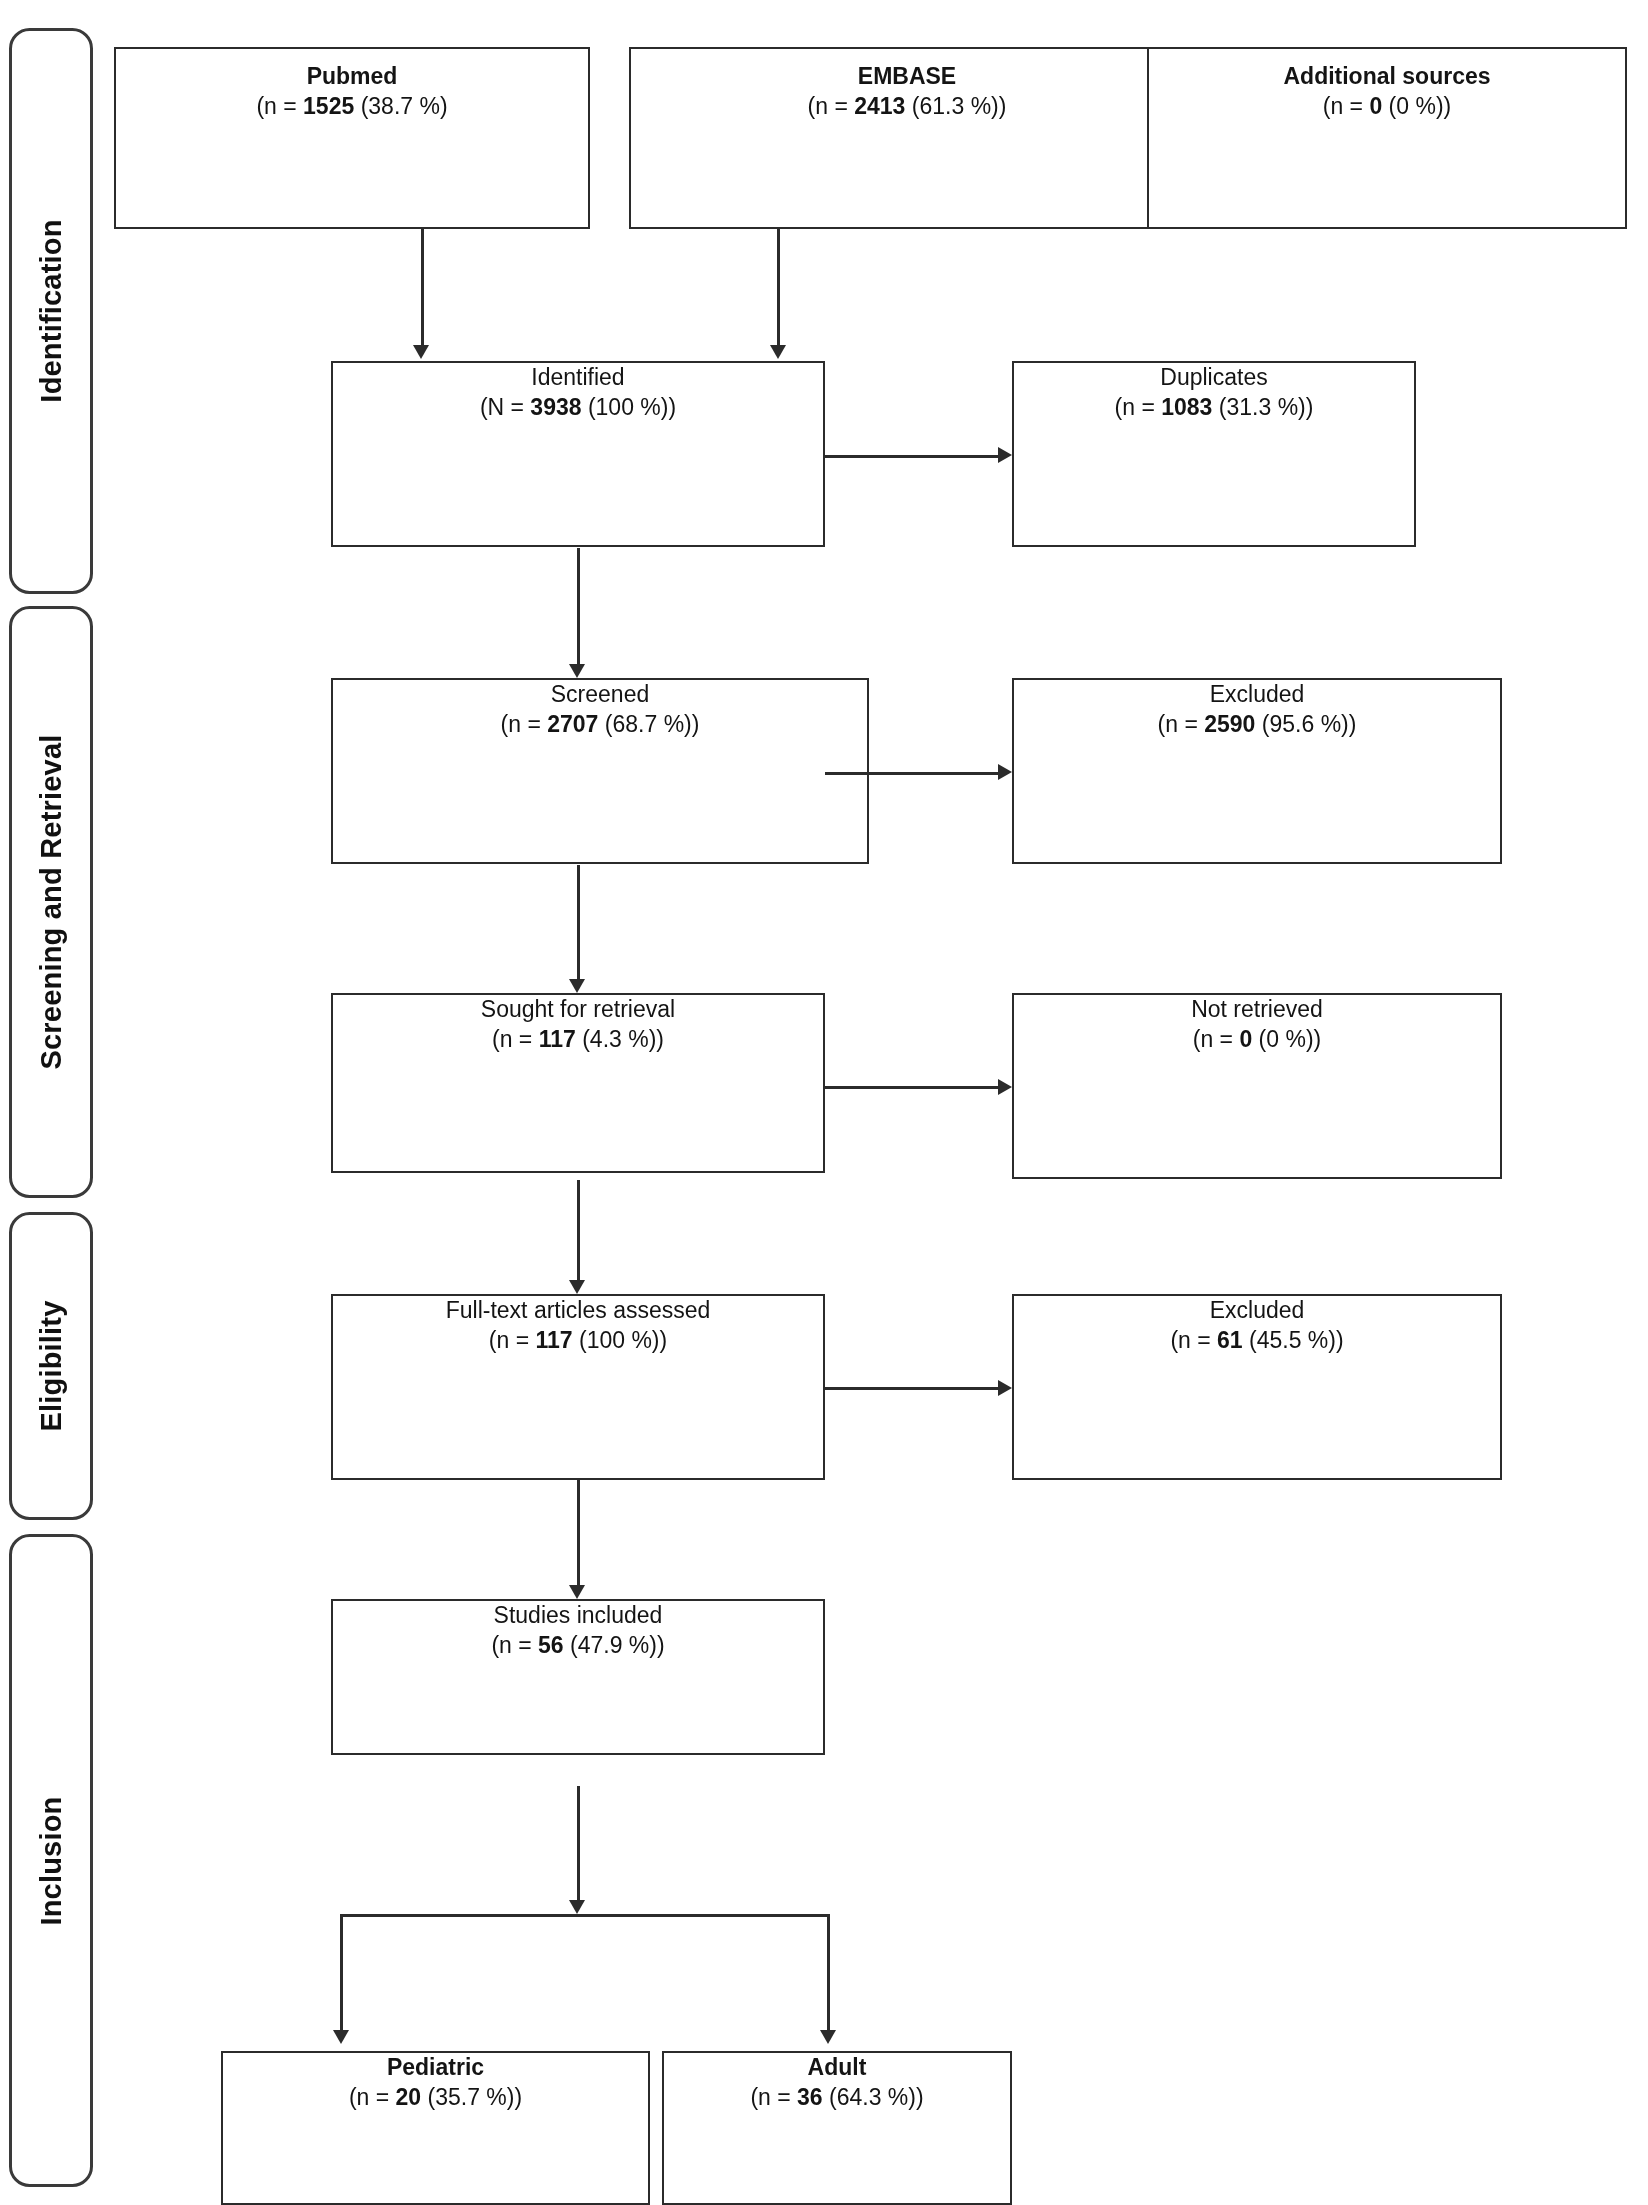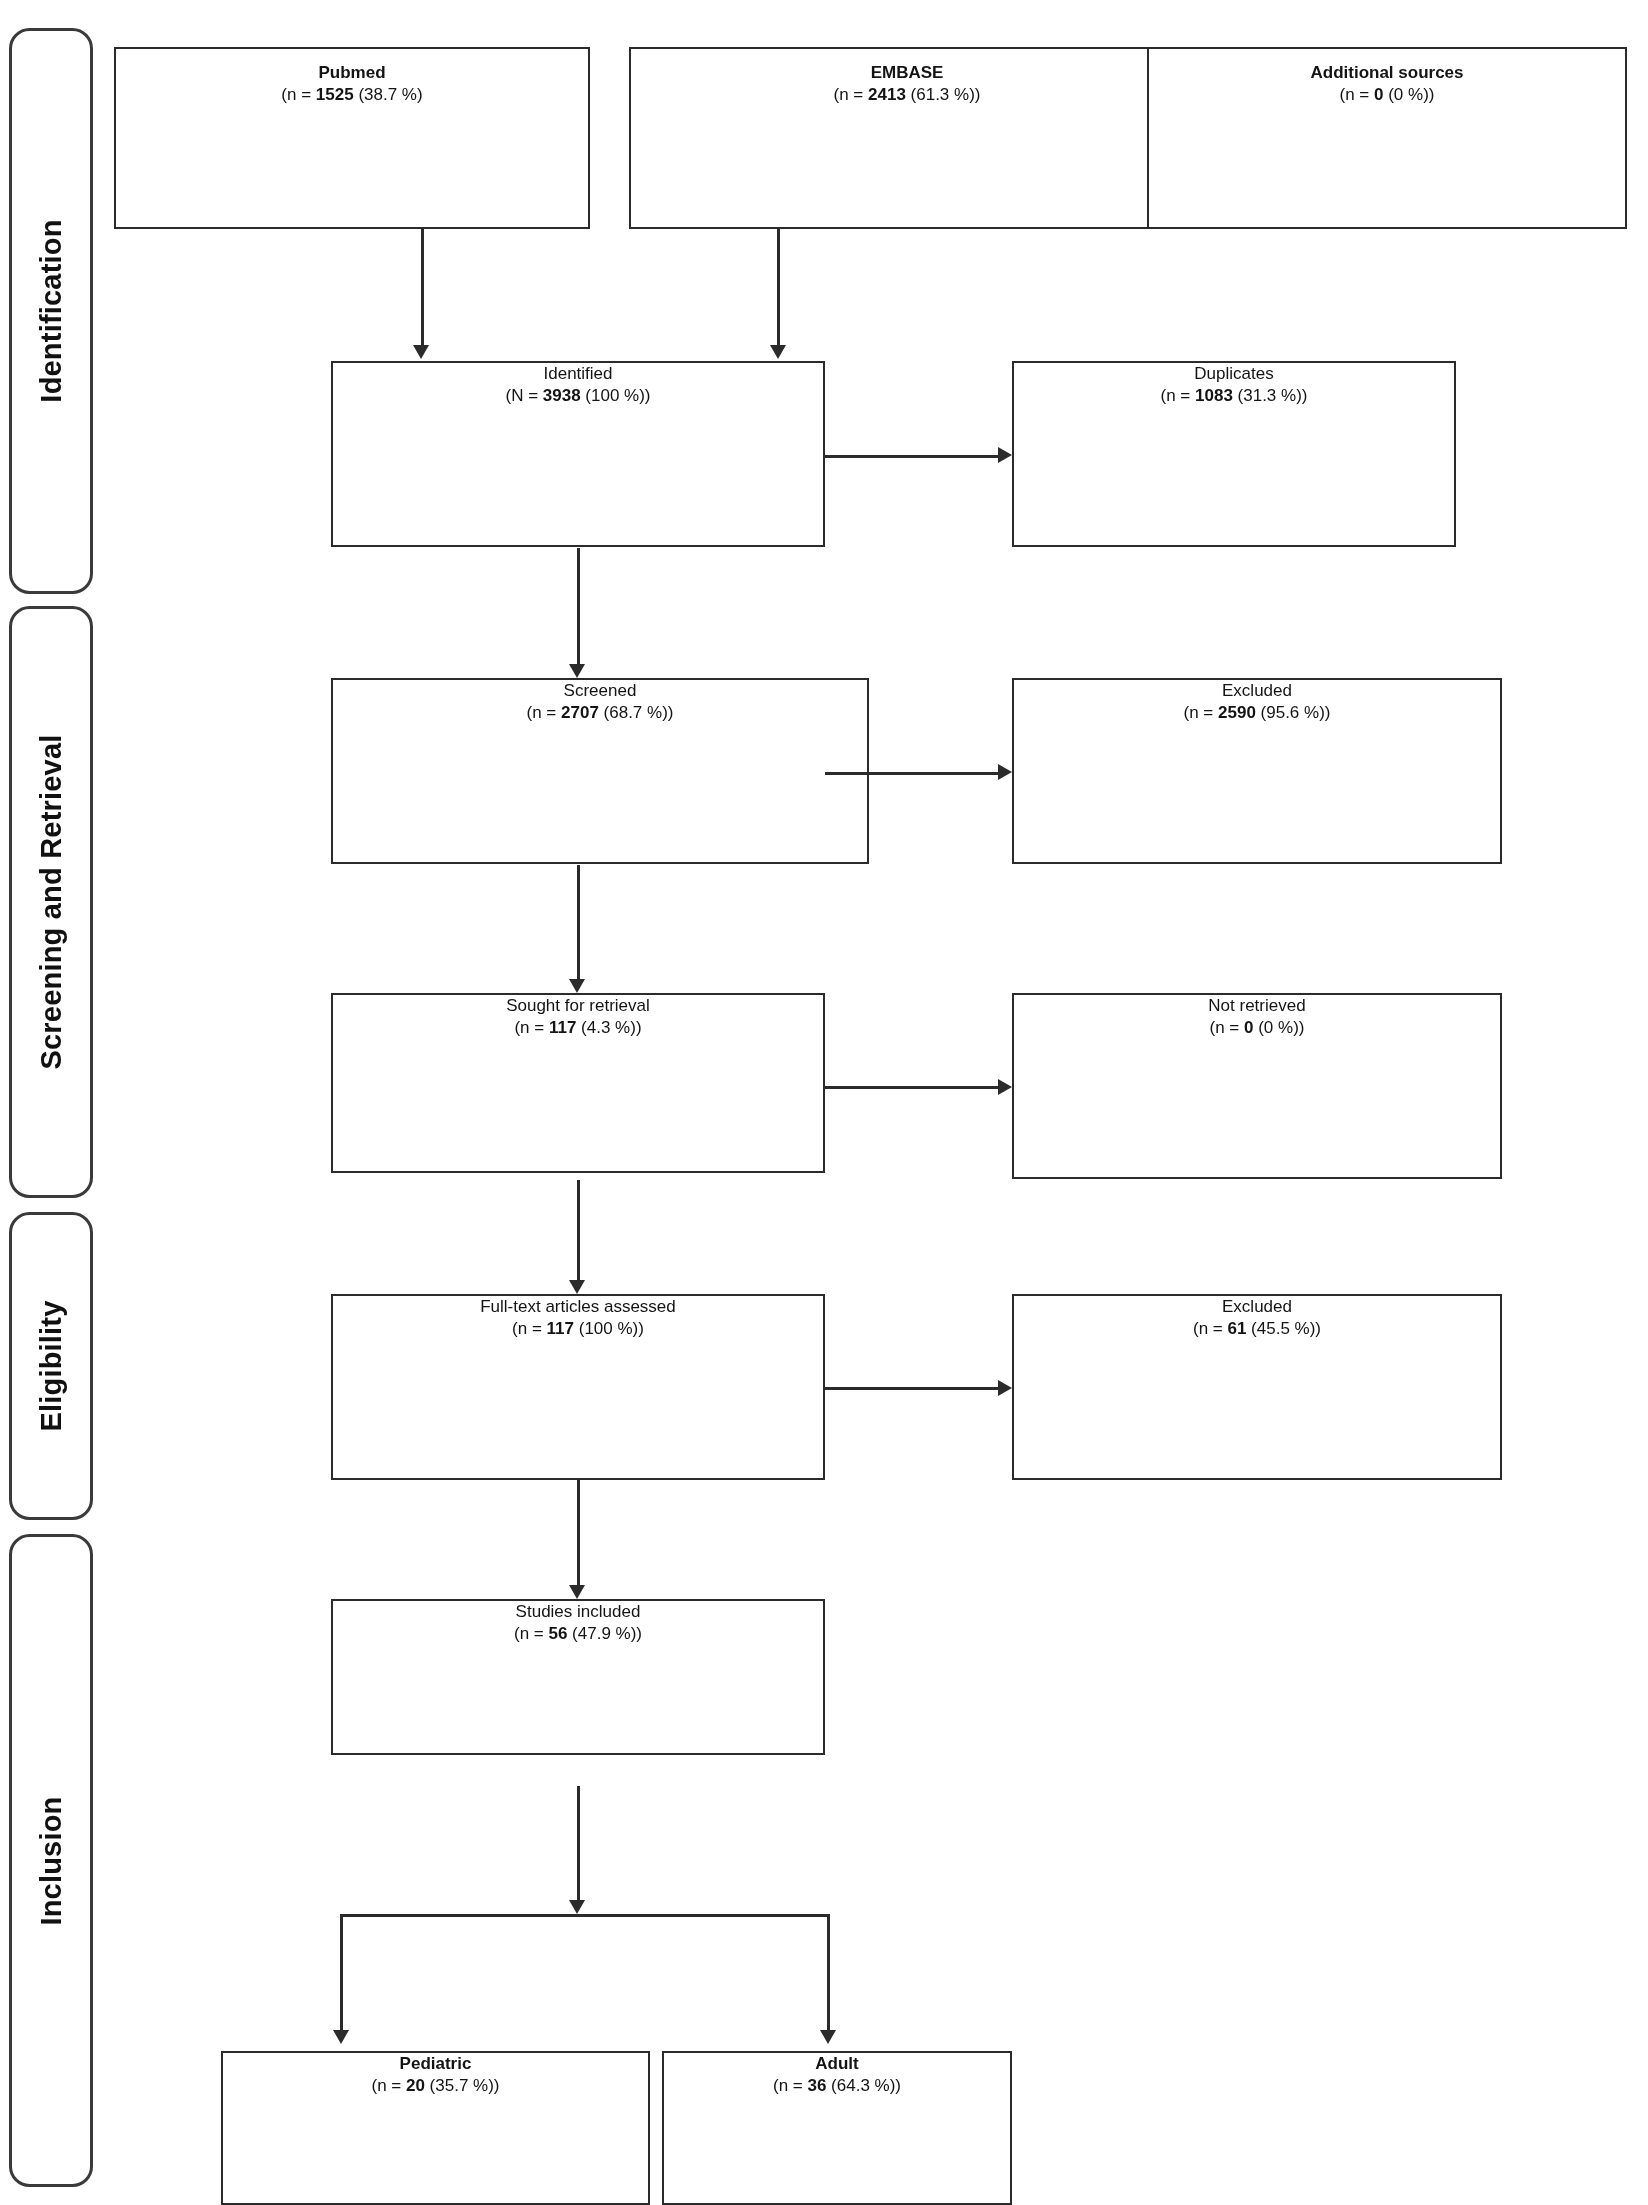--- a/index.html
+++ b/index.html
@@ -48,21 +48,21 @@
     position: absolute;
     border: 2.8px solid #2b2b2b;
     background: #ffffff;
     box-sizing: border-box;
     display: flex;
     flex-direction: column;
     align-items: center;
     justify-content: flex-start;
   }
   .box .line {
-    font-size: 17px;
+    font-size: 23px;
     line-height: 1.30;
     text-align: center;
     white-space: nowrap;
     color: #141414;
   }
   .box .line.bold {
     font-weight: bold;
   }
   .pad-top-lg { padding-top: 13px; }
   .pad-top-md { }
@@ -139,21 +139,21 @@
     </div>
   </div>
 
   <div class="box pad-top-md" style="left:331px; top:361px; width:494px; height:186px;">
     <div class="line">Identified</div>
     <div class="line">
       <span>(N = </span><b>3938</b><span> (100 %))</span>
     </div>
   </div>
 
-  <div class="box pad-top-md" style="left:1012px; top:361px; width:444px; height:186px;">
+  <div class="box pad-top-md" style="left:1012px; top:361px; width:404px; height:186px;">
     <div class="line">Duplicates</div>
     <div class="line">
       <span>(n = </span><b>1083</b><span> (31.3 %))</span>
     </div>
   </div>
 
   <div class="box pad-top-md" style="left:331px; top:678px; width:538px; height:186px;">
     <div class="line">Screened</div>
     <div class="line">
       <span>(n = </span><b>2707</b><span> (68.7 %))</span>

